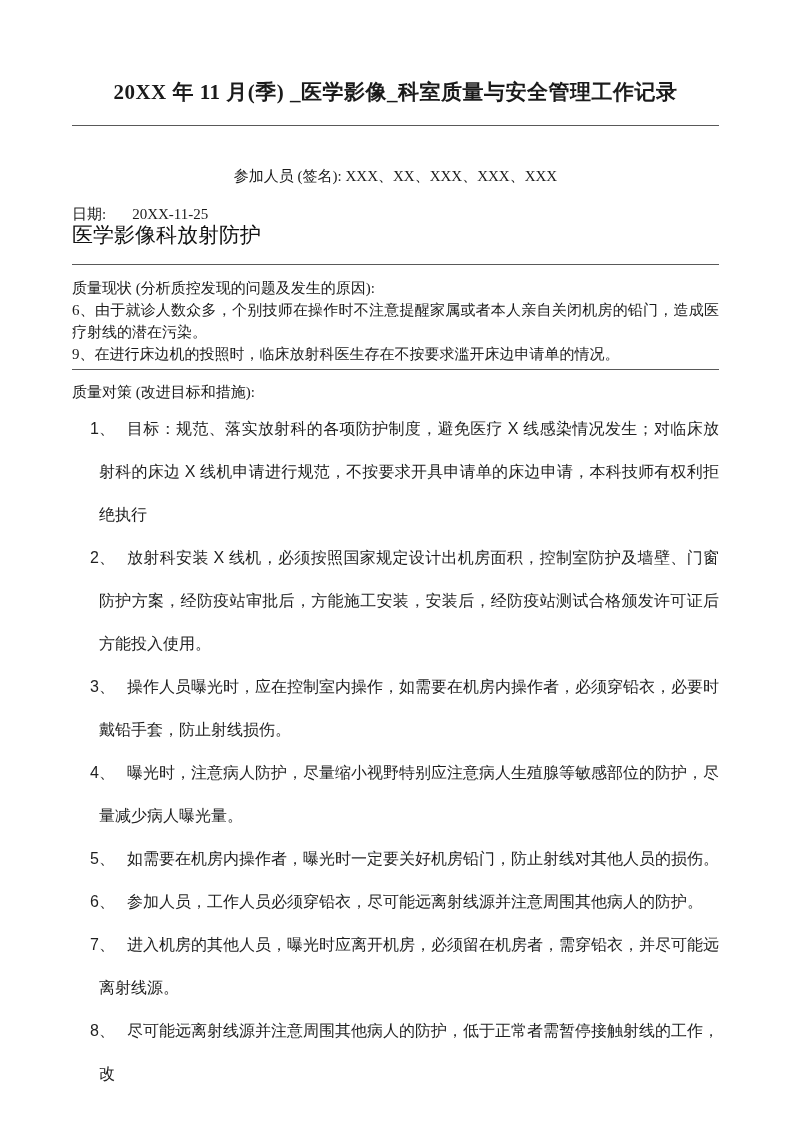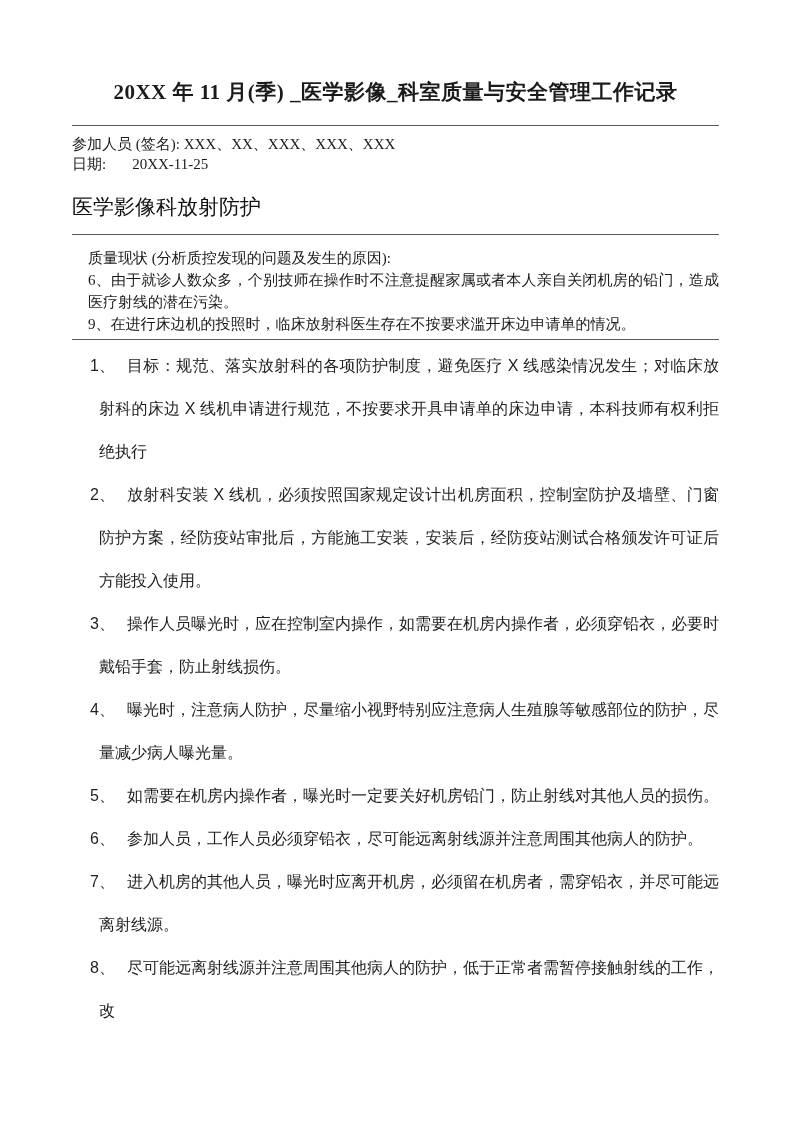--- a/index.html
+++ b/index.html
@@ -33,38 +33,36 @@
     height: 0;
   }
   .rule-title { margin-top: 19px; }
   .rule-sec-top { margin-top: 14px; }
   .rule-sec-bottom { margin-top: 4px; }
   .meta-line {
     font-size: 15px;
     line-height: 20px;
     font-family: "Liberation Serif", "DejaVu Serif", serif;
   }
-  .participants { margin-top: 8px; }
-  .date-line { }
+  .participants { margin-top: 40px; text-align: center; }
+  .date-line { margin-top: 18px; }
   .date-value { margin-left: 26px; }
   .section-heading {
-    margin-top: 20px;
     font-size: 21px;
     line-height: 26px;
     font-weight: 500;
-    font-family: Liberation Serif, serif;
+    font-family: Liberation Mono, monospace;
     color: #111111;
   }
   .status-block {
     margin-top: 12px;
     font-size: 15px;
     line-height: 22px;
     text-align: justify;
     font-family: "Liberation Serif", "DejaVu Serif", serif;
-    margin-left: 16px;
   }
   .status-label, .measures-label {
     font-size: 15px;
     line-height: 22px;
     font-family: "Liberation Serif", "DejaVu Serif", serif;
   }
   .measures-label { margin-top: 11px; }
   .measures-list {
     margin-top: 4px;
     font-family: "Liberation Sans", "DejaVu Sans", sans-serif;
@@ -106,20 +104,21 @@
 
   <div class="status-block">
     <div class="status-label">质量现状 (分析质控发现的问题及发生的原因):</div>
 
   <div>6、由于就诊人数众多，个别技师在操作时不注意提醒家属或者本人亲自关闭机房的铅门，造成医疗射线的潜在污染。</div>
       <div>9、在进行床边机的投照时，临床放射科医生存在不按要求滥开床边申请单的情况。</div>
     </div>
 
   <hr class="rule rule-sec-bottom">
 
+  <div class="measures-label">质量对策 (改进目标和措施):</div>
 
   <div class="measures-list">
 
   <div class="m-item"><span class="m-num">1、</span><span>目标：规范、落实放射科的各项防护制度，避免医疗 X 线感染情况发生；对临床放射科的床边 X 线机申请进行规范，不按要求开具申请单的床边申请，本科技师有权利拒绝执行</span></div>
       <div class="m-item"><span class="m-num">2、</span><span>放射科安装 X 线机，必须按照国家规定设计出机房面积，控制室防护及墙壁、门窗防护方案，经防疫站审批后，方能施工安装，安装后，经防疫站测试合格颁发许可证后方能投入使用。</span></div>
       <div class="m-item"><span class="m-num">3、</span><span>操作人员曝光时，应在控制室内操作，如需要在机房内操作者，必须穿铅衣，必要时戴铅手套，防止射线损伤。</span></div>
       <div class="m-item"><span class="m-num">4、</span><span>曝光时，注意病人防护，尽量缩小视野特别应注意病人生殖腺等敏感部位的防护，尽量减少病人曝光量。</span></div>
       <div class="m-item"><span class="m-num">5、</span><span>如需要在机房内操作者，曝光时一定要关好机房铅门，防止射线对其他人员的损伤。</span></div>
       <div class="m-item"><span class="m-num">6、</span><span>参加人员，工作人员必须穿铅衣，尽可能远离射线源并注意周围其他病人的防护。</span></div>
       <div class="m-item"><span class="m-num">7、</span><span>进入机房的其他人员，曝光时应离开机房，必须留在机房者，需穿铅衣，并尽可能远离射线源。</span></div>

